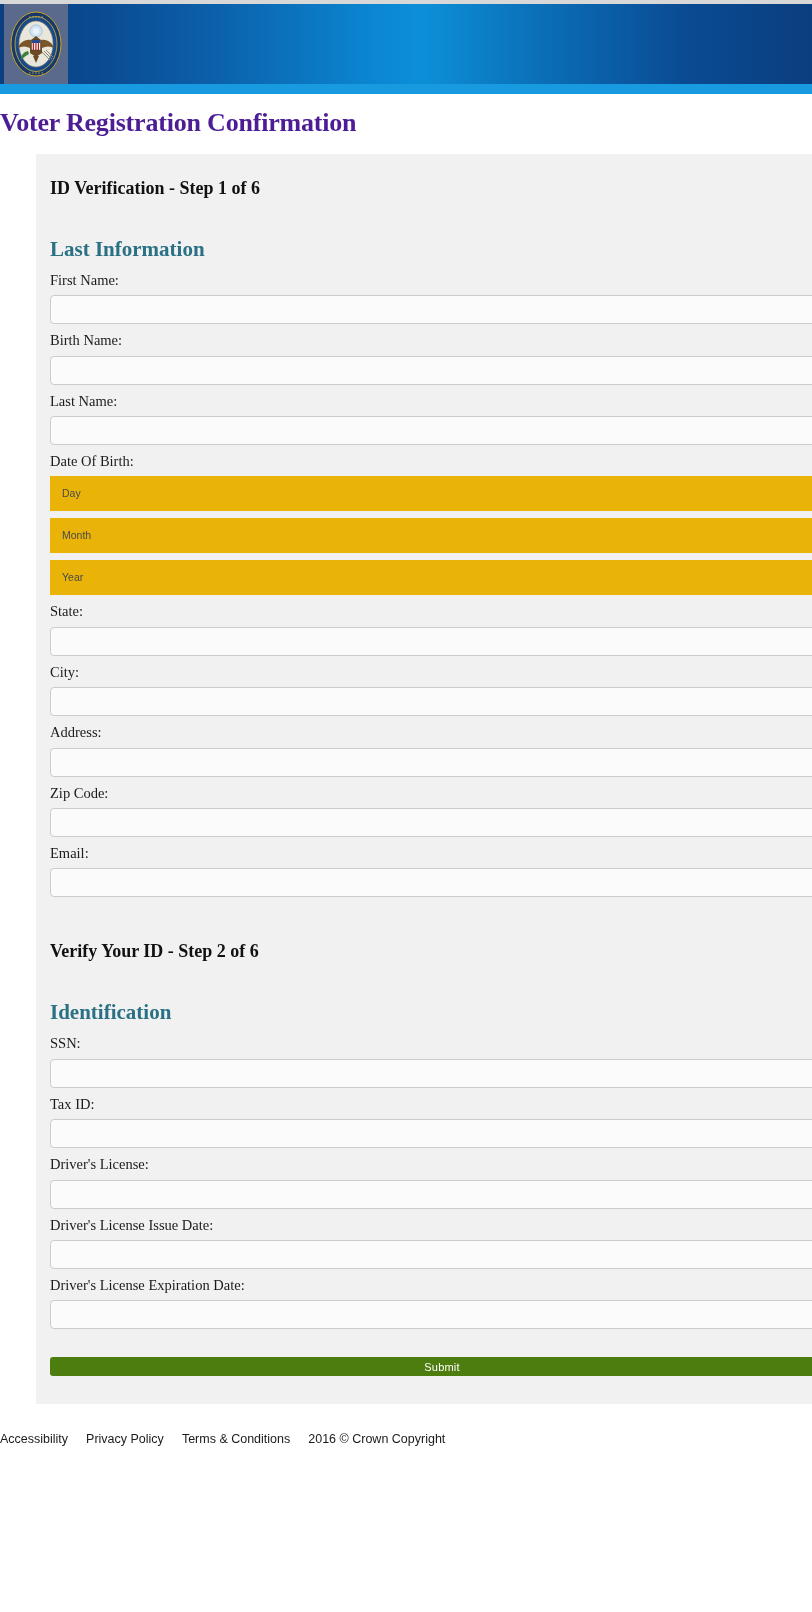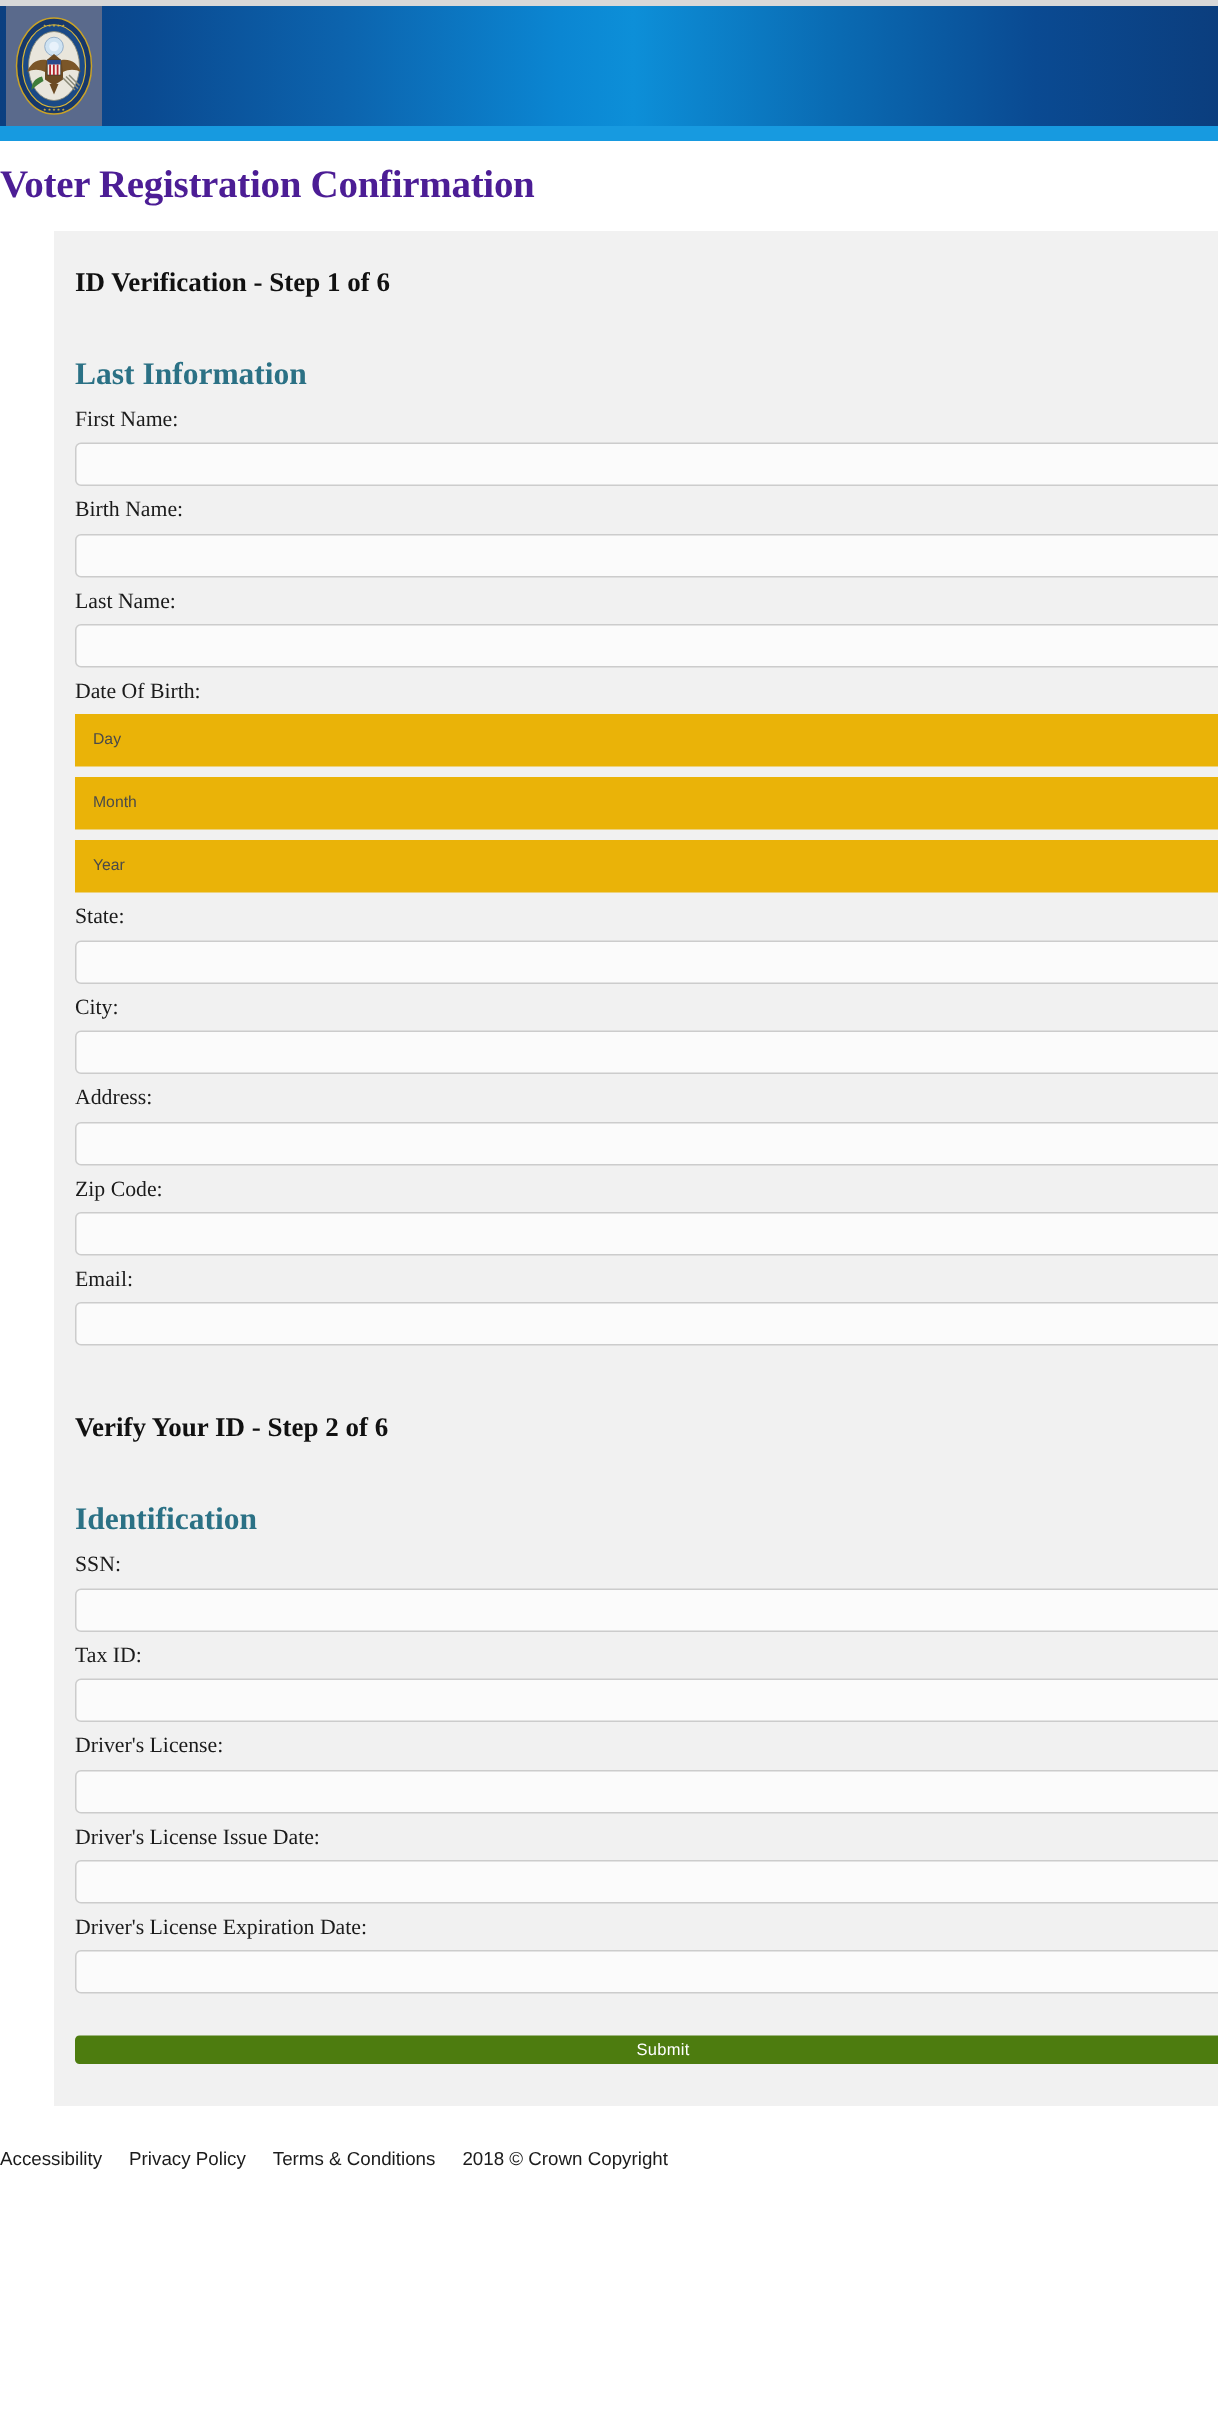--- a/index.html
+++ b/index.html
@@ -339,14 +339,14 @@
   <div class="submit-wrap">
     <button class="submit-button" type="button">Submit</button>
   </div>
 
 </main>
 
 <footer class="footer">
   <a href="#">Accessibility</a>
   <a href="#">Privacy Policy</a>
   <a href="#">Terms &amp; Conditions</a>
-  <span class="copyright">2018 © Crown Copyright</span>
+  <span class="copyright">2016 © Crown Copyright</span>
 </footer>
 
 </body></html>

